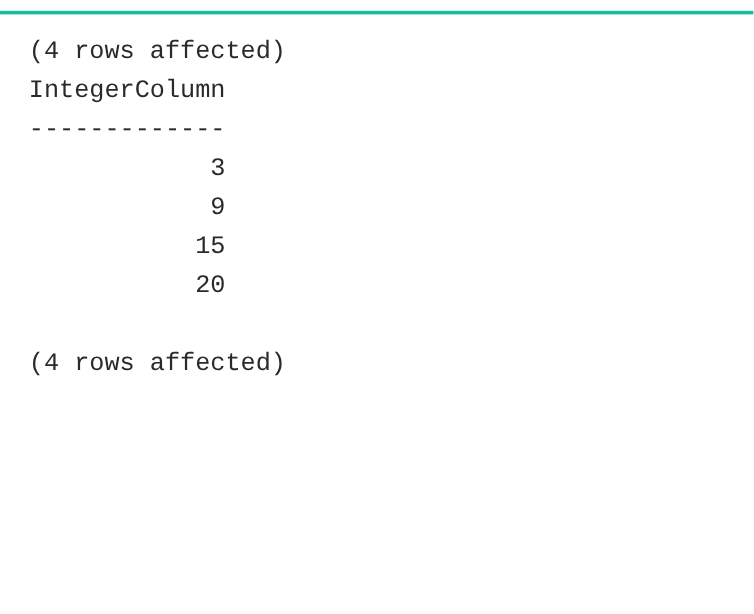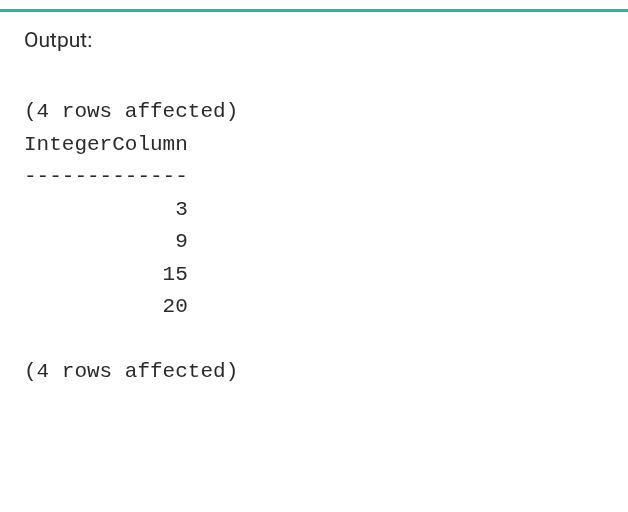--- a/index.html
+++ b/index.html
@@ -38,21 +38,20 @@
       line-height: 1.55;
       white-space: pre;
     }
   </style>
 </head>
 <body>
 
 <div class="top-border"></div>
 
 <div class="content">
-  <div class="output-label">Output:</div>
   <div class="console-output"><span>(4 rows affected)</span>
 <span>IntegerColumn</span>
 <span>-------------</span>
 <span>            3</span>
 <span>            9</span>
 <span>           15</span>
 <span>           20</span>
 
 <span>(4 rows affected)</span></div>
 </div>

